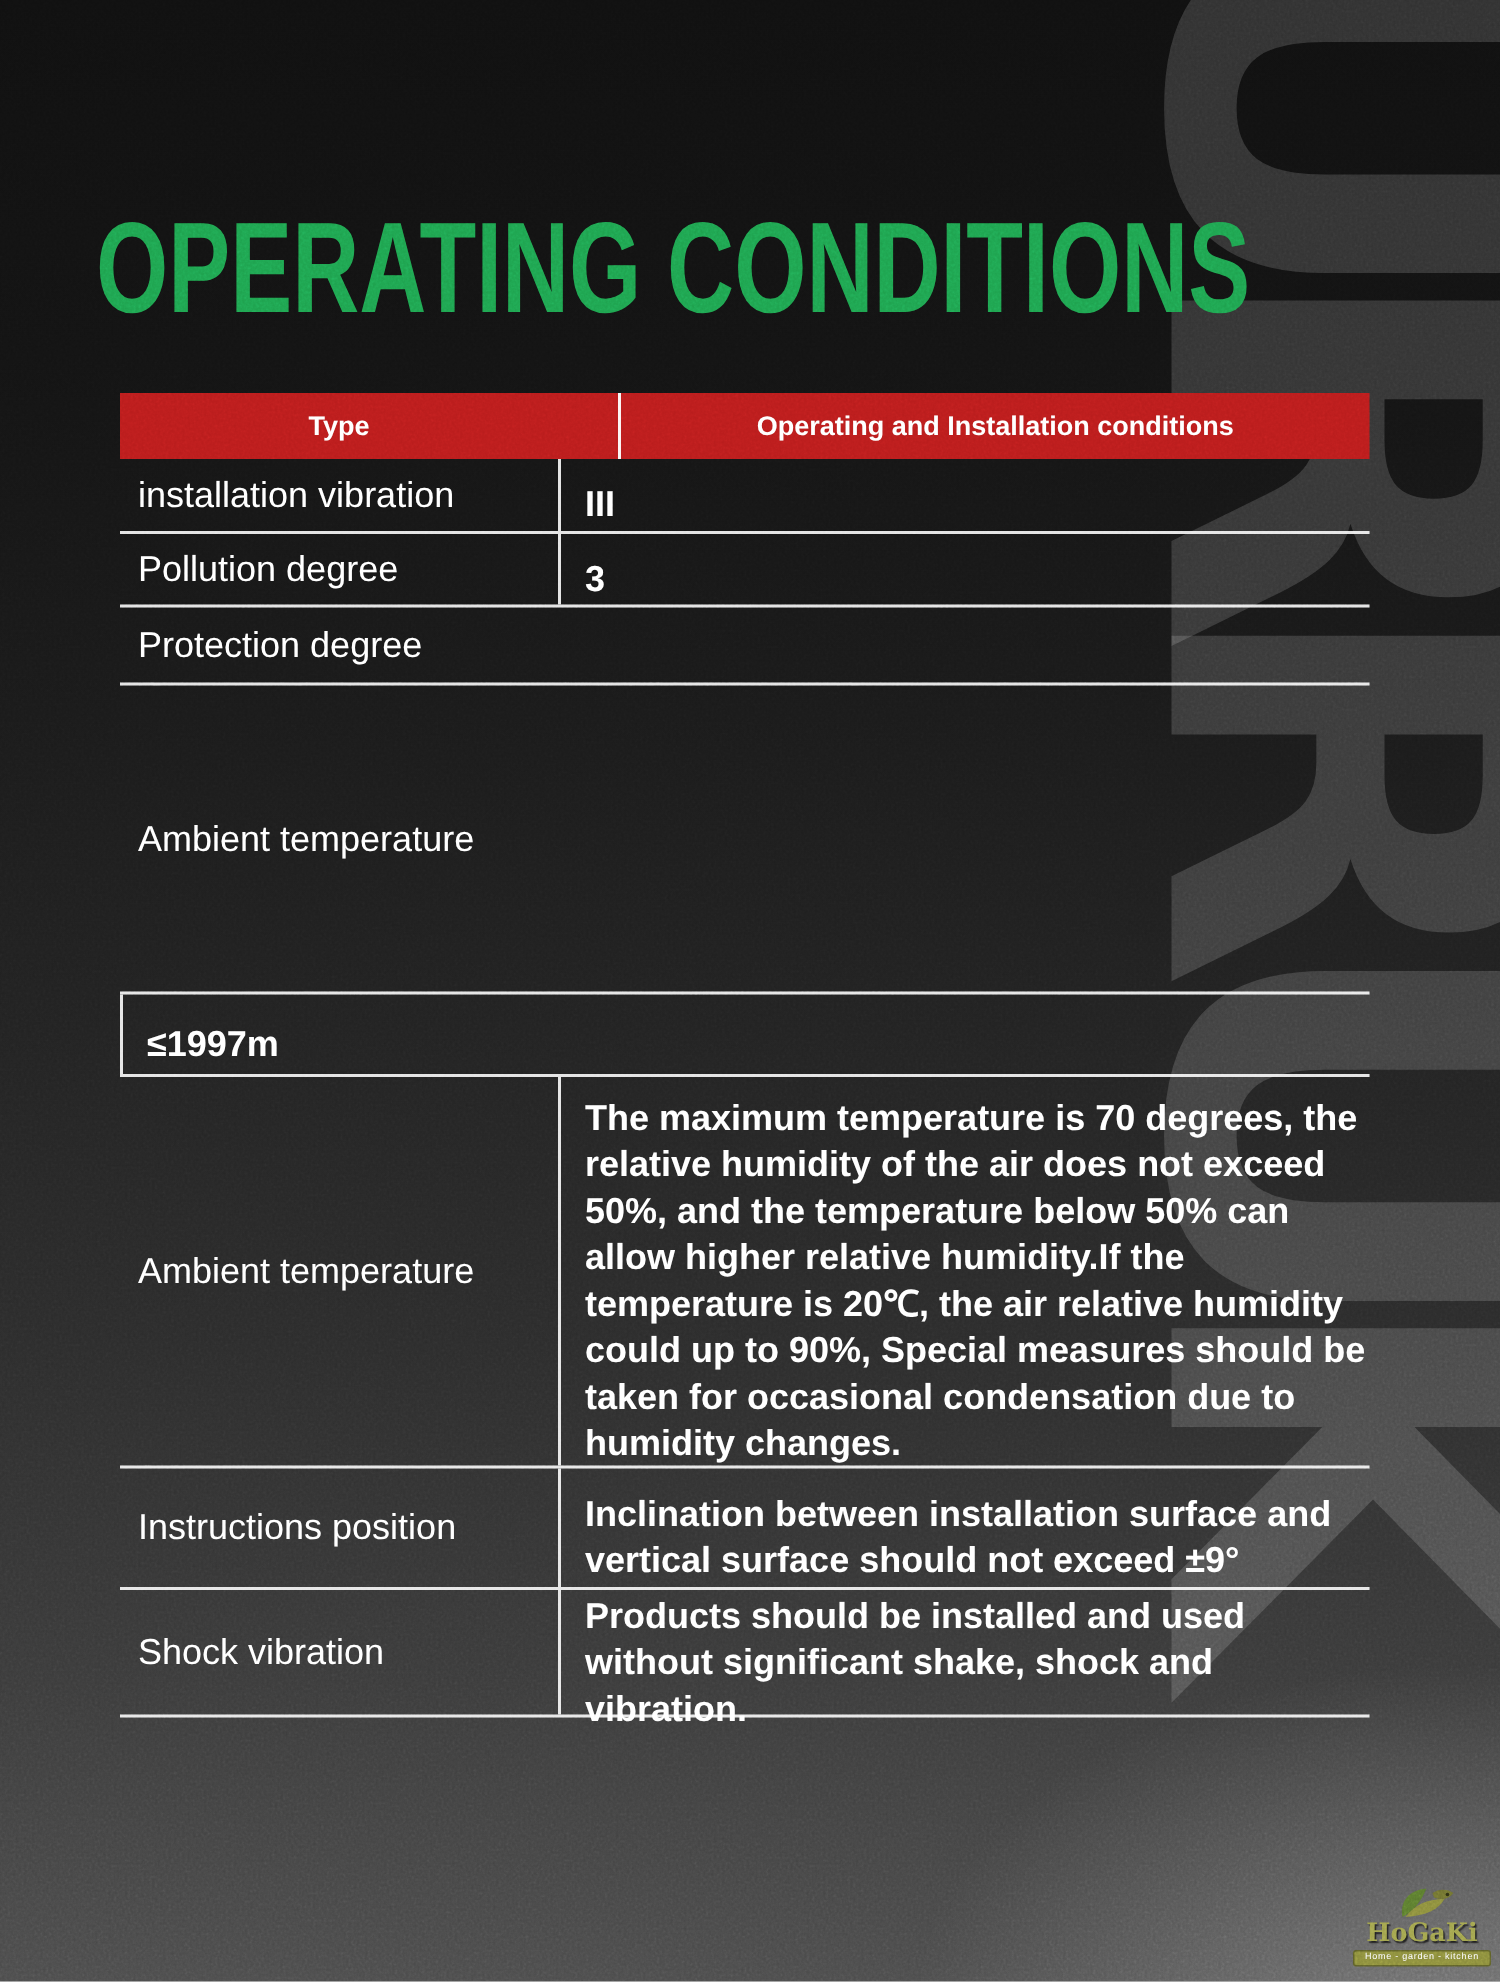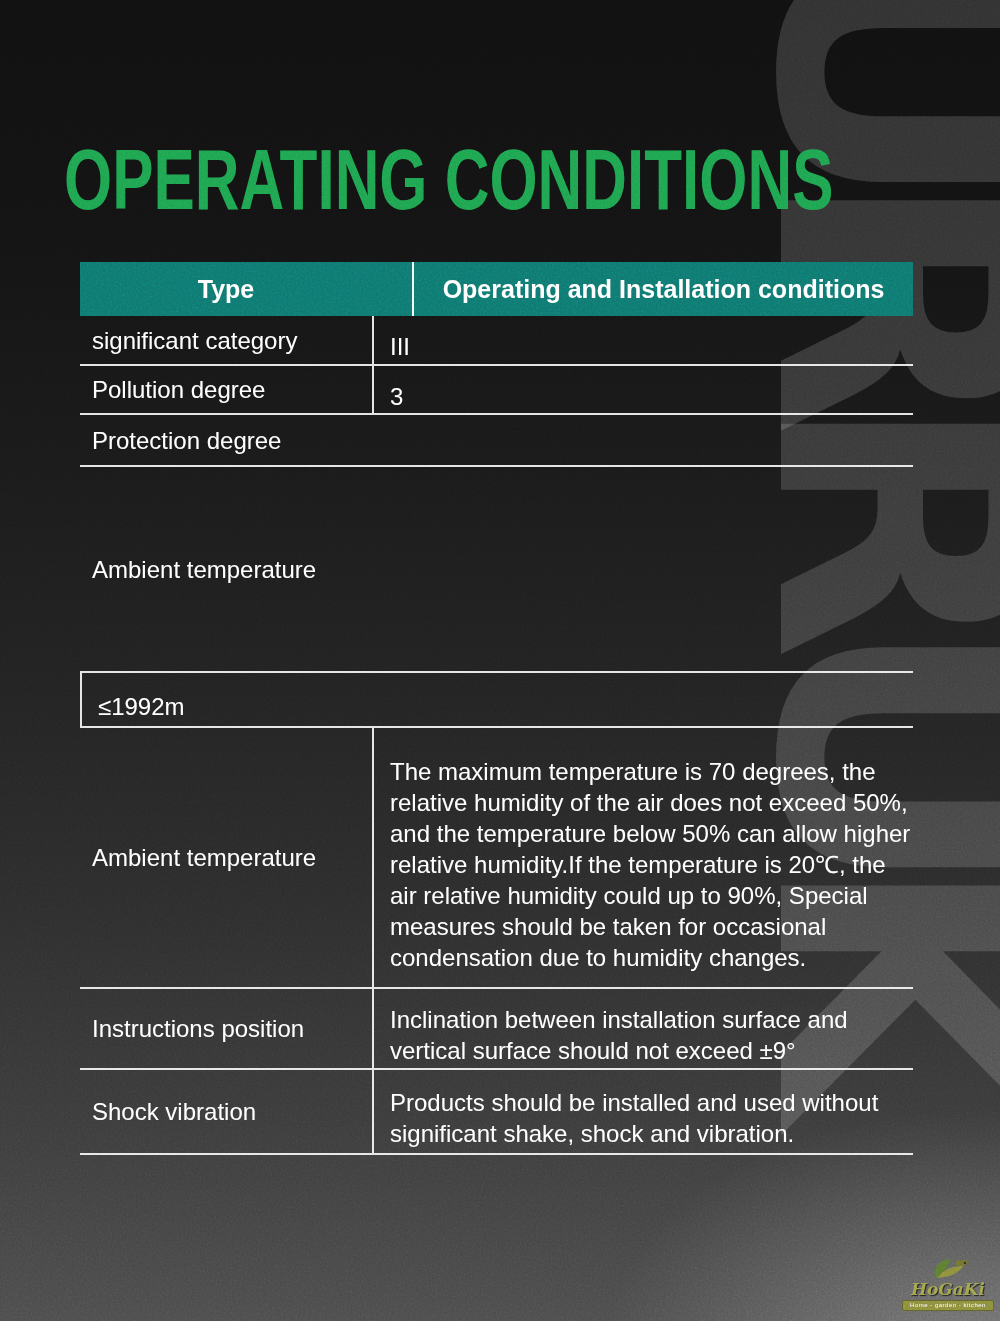--- a/index.html
+++ b/index.html
@@ -20,48 +20,48 @@
     font-family:"DejaVu Sans","Liberation Sans",sans-serif;
   }
   .page-title{
     position:absolute;top:72px;left:64px;
     font-size:86px;font-weight:bold;color:#1ea24e;
     white-space:nowrap;letter-spacing:0;
     transform:scaleX(0.72);transform-origin:left top;
   }
   .spec-table{position:absolute;left:80px;top:262px;width:833px;}
   .thead{
-    display:flex;height:54px;background:#0f766e;color:#ffffff;
-    font-weight:bold;font-size:25px;
+    display:flex;height:44px;background:#b91c1c;color:#ffffff;
+    font-weight:bold;font-size:18px;
   }
   .thead .hcell{display:flex;align-items:center;justify-content:center;box-sizing:border-box;}
   .thead .c1{width:292px;}
   .thead .c2{flex:1;border-left:2px solid rgba(255,255,255,0.95);margin-left:40px;}
   .trow{
     display:flex;color:#ffffff;font-size:24px;
     border-bottom:2px solid rgba(255,255,255,0.88);
     box-sizing:border-box;
   }
   .tlabel{
     width:292px;display:flex;align-items:center;
     padding-left:12px;box-sizing:border-box;line-height:29px;
   }
   .tvalue{
     flex:1;display:flex;align-items:center;
     padding:19px 2px 6px 16px;box-sizing:border-box;
     border-left:2px solid rgba(255,255,255,0.88);
-    line-height:31px;white-space:pre-line;
+    line-height:31px;white-space:pre-line;font-weight:bold;
   }
   .r1{height:50px}.r2{height:49px}.r3{height:52px}.r4{height:206px}
   .r5{height:55px}.r6{height:261px}.r7{height:81px}.r8{height:85px}
   .noise{position:absolute;inset:0;z-index:60;mix-blend-mode:overlay;pointer-events:none;}
   .brand-logo{position:absolute;right:6px;bottom:10px;width:92px;text-align:center;z-index:20;}
   .logo-mark{display:block;margin:0 auto -2px auto;}
   .logo-name{
-    font-family:"DejaVu Serif",serif;font-style:italic;font-weight:bold;
+    font-family:"DejaVu Serif",serif;font-weight:bold;
     font-size:17px;line-height:18px;color:#a0a24c;text-shadow:1px 1px 1px #1e1e1e;
   }
   .logo-tagline{
     margin-top:2px;background:#8a8c3c;border:1px solid #5e6028;border-radius:2px;
     color:#ffffff;font-size:6px;line-height:9px;letter-spacing:0.5px;
   }
 </style>
 </head>
 <body>
 
@@ -71,35 +71,35 @@
 
 <h1 class="page-title">OPERATING CONDITIONS</h1>
 
 <div class="spec-table">
   <div class="thead">
     <div class="hcell c1">Type</div>
     <div class="hcell c2">Operating and Installation conditions</div>
   </div>
 
   <div class="trow r1">
-    <div class="tlabel">significant category</div>
+    <div class="tlabel">installation vibration</div>
     <div class="tvalue">III</div>
   </div>
   <div class="trow r2">
     <div class="tlabel">Pollution degree</div>
     <div class="tvalue">3</div>
   </div>
   <div class="trow r3">
     <div class="tlabel">Protection degree</div>
   </div>
   <div class="trow r4">
     <div class="tlabel">Ambient temperature</div>
   </div>
   <div class="trow r5">
-    <div class="tvalue">≤1992m</div>
+    <div class="tvalue">≤1997m</div>
   </div>
   <div class="trow r6">
     <div class="tlabel">Ambient temperature</div>
     <div class="tvalue">The maximum temperature is 70 degrees, the relative humidity of the air does not exceed 50%, and the temperature below 50% can allow higher relative humidity.If the temperature is 20℃, the air relative humidity could up to 90%, Special measures should be taken for occasional condensation due to humidity changes.</div>
   </div>
   <div class="trow r7">
     <div class="tlabel">Instructions position</div>
     <div class="tvalue">Inclination between installation surface and vertical surface should not exceed ±9°</div>
   </div>
   <div class="trow r8">

